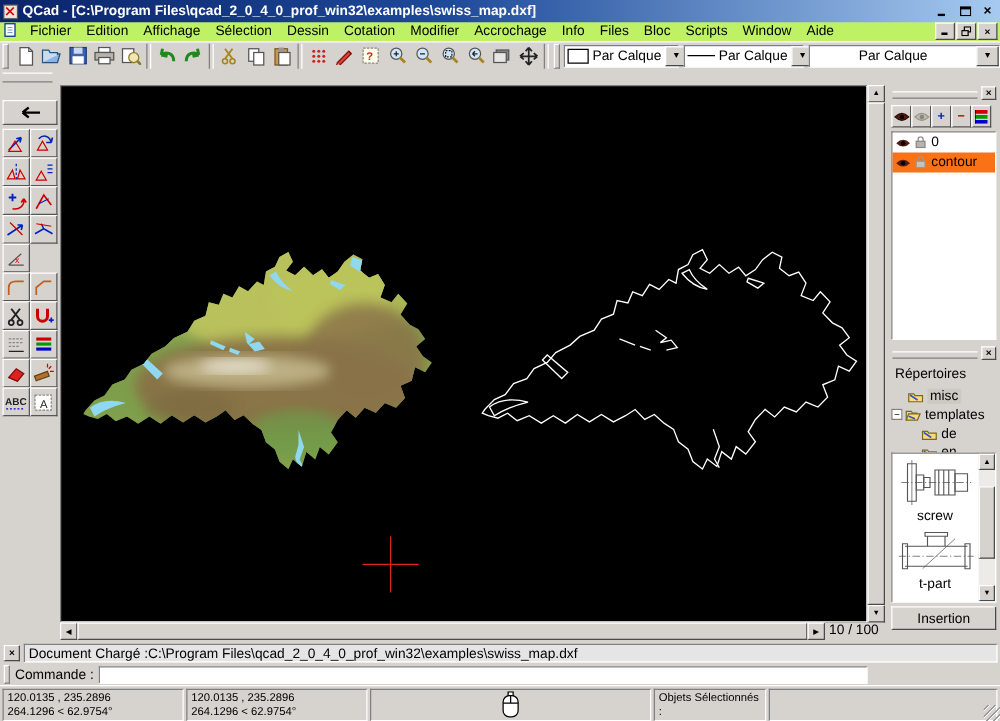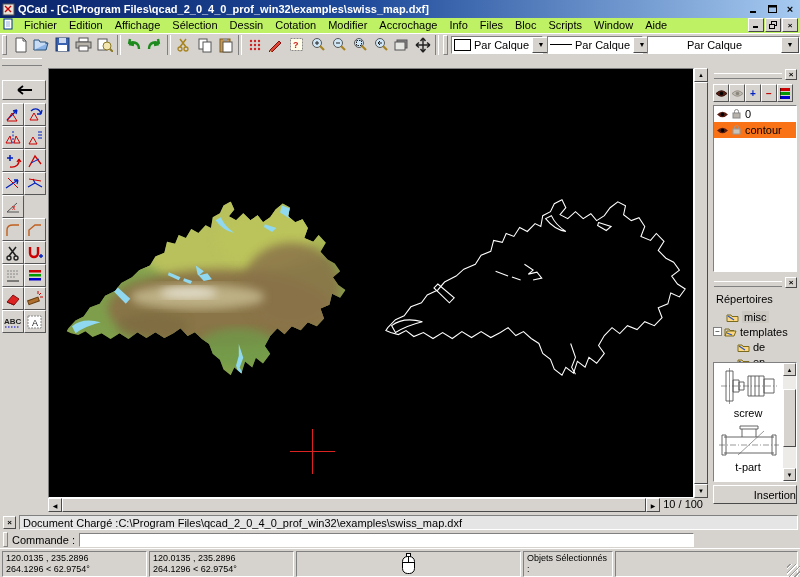--- a/index.html
+++ b/index.html
@@ -641,21 +641,21 @@
       </g>
     </svg>
     <div class="libitem" style="position:absolute;left:0;top:98px;width:68px">t-part</div>
 
     <div class="abs" style="right:0;top:0;width:13px;height:118px;background:#ecebe7">
       <span class="sbtn" style="left:0;top:0;width:13px;height:13px">▲</span>
       <span class="sthumb" style="left:0;top:26px;width:13px;height:58px"></span>
       <span class="sbtn" style="left:0;bottom:0;width:13px;height:13px">▼</span>
     </div>
   </div>
-  <div class="abs raised" style="left:3px;top:430px;width:84px;height:19px;box-sizing:border-box;display:flex;align-items:center;justify-content:flex-end;font-size:11px">
+  <div class="abs raised" style="left:3px;top:430px;width:84px;height:19px;box-sizing:border-box;display:flex;align-items:center;justify-content:center;font-size:11px">
     <span>Insertion</span>
   </div>
 </div>
 
 <div id="msgbar" class="abs">
   <span class="x">×</span>
   <div id="msgfield">Document Chargé :C:\Program Files\qcad_2_0_4_0_prof_win32\examples\swiss_map.dxf</div>
 </div>
 
 <div id="cmdbar" class="abs">

